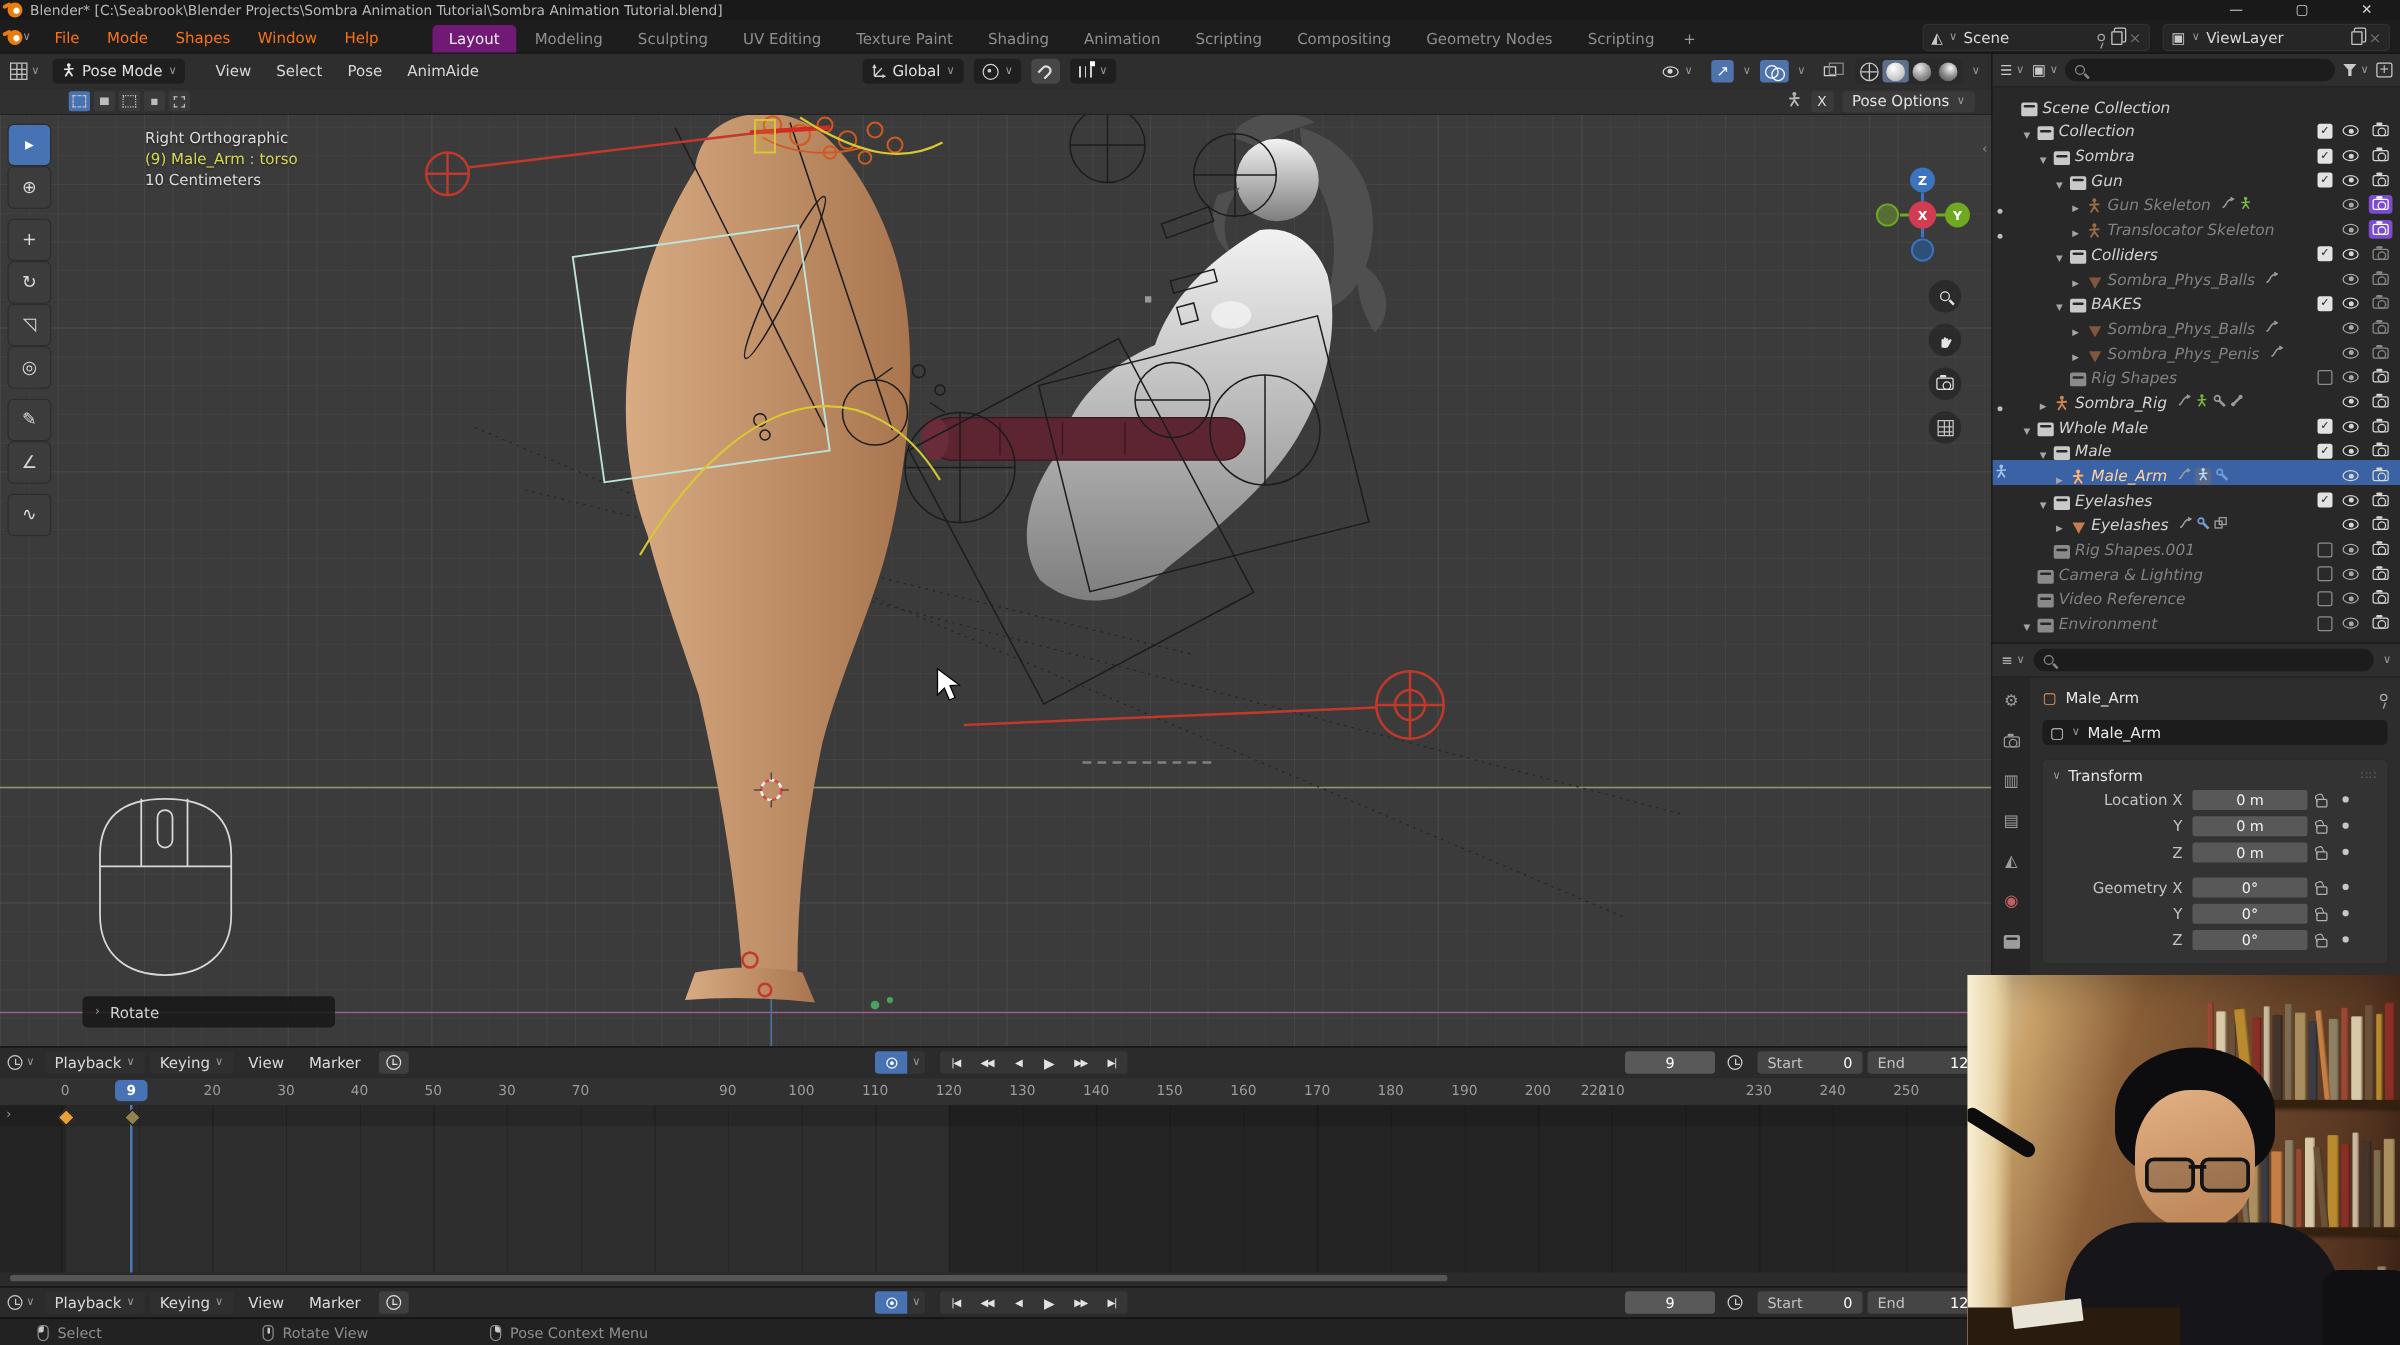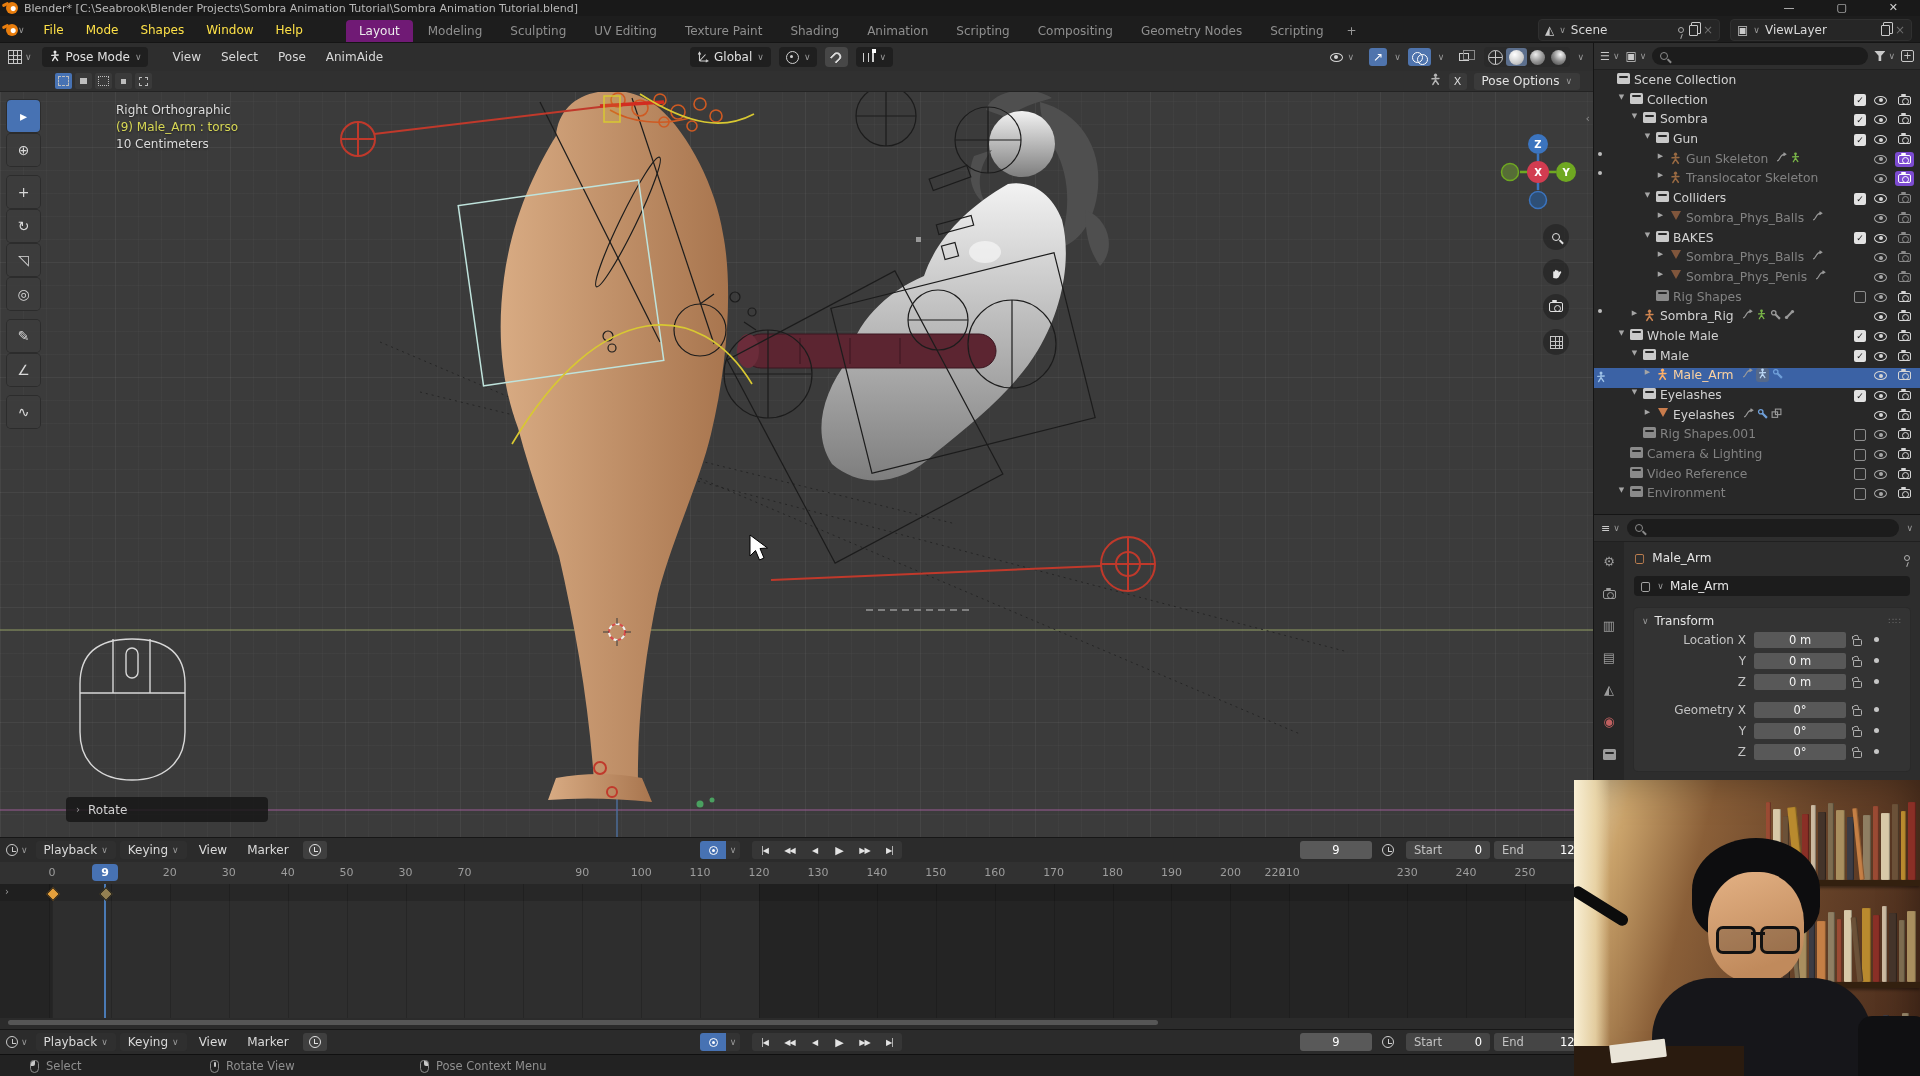--- a/index.html
+++ b/index.html
@@ -12,21 +12,21 @@
   #titlebar .title{color:#b9b9b9;font-size:11px;margin-left:6px;white-space:nowrap;}
   #winbtns{margin-left:auto;display:flex;gap:42px;padding-right:22px;color:#d2d2d2;font-size:11px;line-height:16px;}
   #winbtns span{cursor:default;}
   .blogo{display:inline-block;width:12px;height:12px;border-radius:50%;
          background:radial-gradient(circle at 60% 55%, #fff 0 2px, #e87d0d 3px 100%);margin-left:6px;position:relative;}
   .blogo::before{content:'';position:absolute;left:-4px;top:1px;width:7px;height:3px;background:#e87d0d;border-radius:2px;transform:rotate(-25deg);}
 
   
   #topbar{position:absolute;left:0;top:16px;width:1920px;height:27px;background:#1d1d1d;border-bottom:1px solid #0f0f0f;display:flex;align-items:center;}
   #menubar-items{display:flex;gap:4px;margin-left:10px;}
-  #menubar-items .menu-item{padding:3px 9px;color:#fde047;border-radius:3px;}
+  #menubar-items .menu-item{padding:3px 9px;color:#f97316;border-radius:3px;}
   #tabs{display:flex;gap:2px;margin-left:34px;align-items:flex-end;height:100%;}
   #tabs .tab{padding:4px 13px 5px;color:#8f8f8f;border-radius:4px 4px 0 0;white-space:nowrap;}
   #tabs .tab.active{background:#701a75;color:#ececec;}
   #tabs .tab.addtab{color:#9a9a9a;padding:4px 8px 5px;}
   .idselector{position:absolute;top:3px;height:20px;background:#262626;border:1px solid #303030;border-radius:4px;display:flex;align-items:center;gap:5px;padding:0 6px;color:#dadada;}
   #scene-selector{right:200px;width:168px;}
   #viewlayer-selector{right:8px;width:168px;}
   .caret{color:#9a9a9a;font-size:9px;}
 
   
@@ -124,21 +124,21 @@
   #vp-navbtns .nb{width:26px;height:26px;border-radius:50%;background:rgba(30,30,30,.55);display:flex;align-items:center;justify-content:center;color:#e2e2e2;font-size:13px;}
   #op-panel{position:absolute;left:66px;top:705px;width:192px;height:25px;background:rgba(24,24,24,.85);border-radius:4px;display:flex;align-items:center;gap:8px;padding-left:10px;color:#d2d2d2;}
   #op-panel .arr{color:#9a9a9a;font-size:10px;}
   #vp-splitter{position:absolute;right:4px;top:20px;color:#8c8c8c;font-size:11px;}
 
   
   #outliner{position:absolute;left:1594px;top:43px;width:326px;height:472px;background:#282828;outline:1px solid #151515;overflow:hidden;}
   #ol-header{position:absolute;left:0;top:0;width:100%;height:27px;background:#2e2e2e;border-bottom:1px solid #202020;display:flex;align-items:center;gap:6px;padding:0 6px;box-sizing:border-box;color:#c9c9c9;}
   .searchbox{flex:1;height:18px;background:#1c1c1c;border-radius:9px;display:flex;align-items:center;gap:5px;padding:0 8px;color:#8a8a8a;}
   #outliner-rows{position:absolute;left:0;top:30px;width:100%;}
-  .ol-row{position:relative;display:flex;align-items:flex-start;height:19.7px;padding-right:6px;color:#d2d2d2;}
+  .ol-row{position:relative;display:flex;align-items:flex-end;height:19.7px;padding-right:6px;color:#d2d2d2;font-style:italic;}
   .ol-row.dim{color:#828282;}
   .ol-row.sel{background:#3b62a5;color:#fff;}
   .ol-row.sel .ol-label{color:#ffd3a0;}
   .ol-arrow{width:13px;font-size:7px;color:#a5a5a5;text-align:center;flex:none;}
   .ol-icon{width:17px;display:flex;justify-content:center;flex:none;}
   .ol-label{margin-left:2px;white-space:nowrap;font-size:12.3px;}
   .ol-minis{display:flex;gap:3px;margin-left:8px;align-items:center;}
   .ol-sp{flex:1;}
   .ol-right{display:flex;gap:8px;align-items:center;flex:none;}
   .ol-dot{position:absolute;left:4px;width:4px;height:4px;border-radius:50%;background:#bdbdbd;}
@@ -1295,21 +1295,21 @@
 
   <div id="statusbar">
       <div class="sb-item" style="left: 30px;">
         <span class="ic ic-mouse l"></span>
         <span>Select</span>
       </div>
       <div class="sb-item" style="left: 210px;">
         <span class="ic ic-mouse m"></span>
         <span>Rotate View</span>
       </div>
-      <div class="sb-item" style="left: 420px;">
+      <div class="sb-item" style="left: 392px;">
         <span class="ic ic-mouse r"></span>
         <span>Pose Context Menu</span>
       </div>
     </div>
 
   <div id="webcam">
     <div id="wc-light"></div>
     <div id="wc-shelf">
         <div class="shelfrow" style="top: 14px; height: 86px;">
           <span class="book" style="width: 5px; height: 78px; background: rgb(154, 74, 51);"></span>

